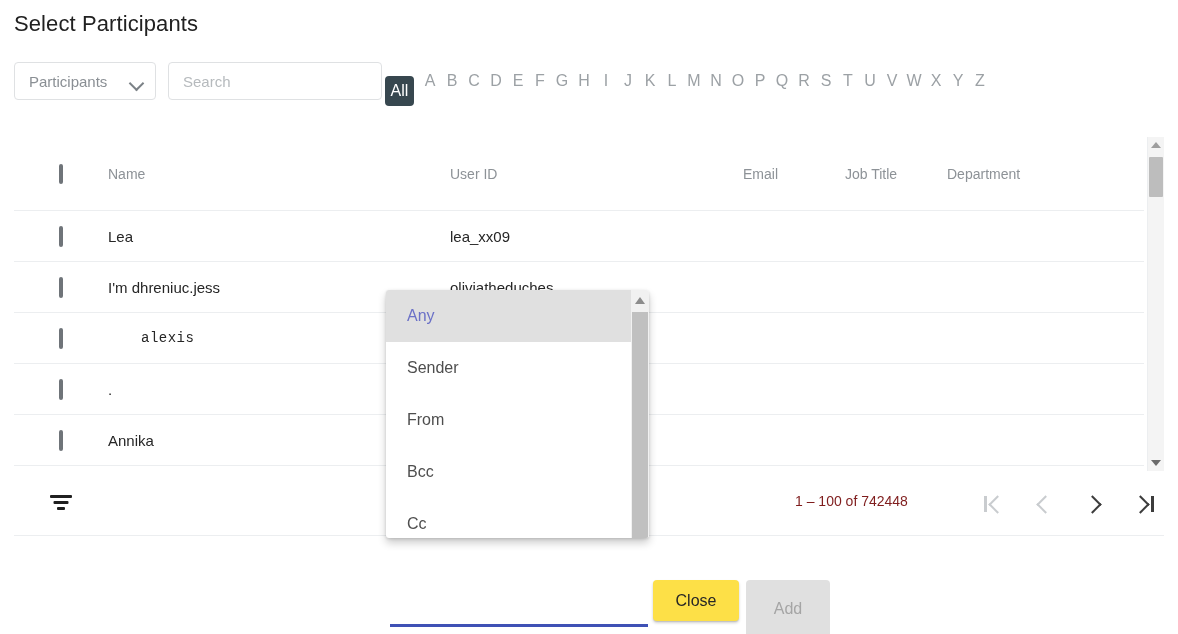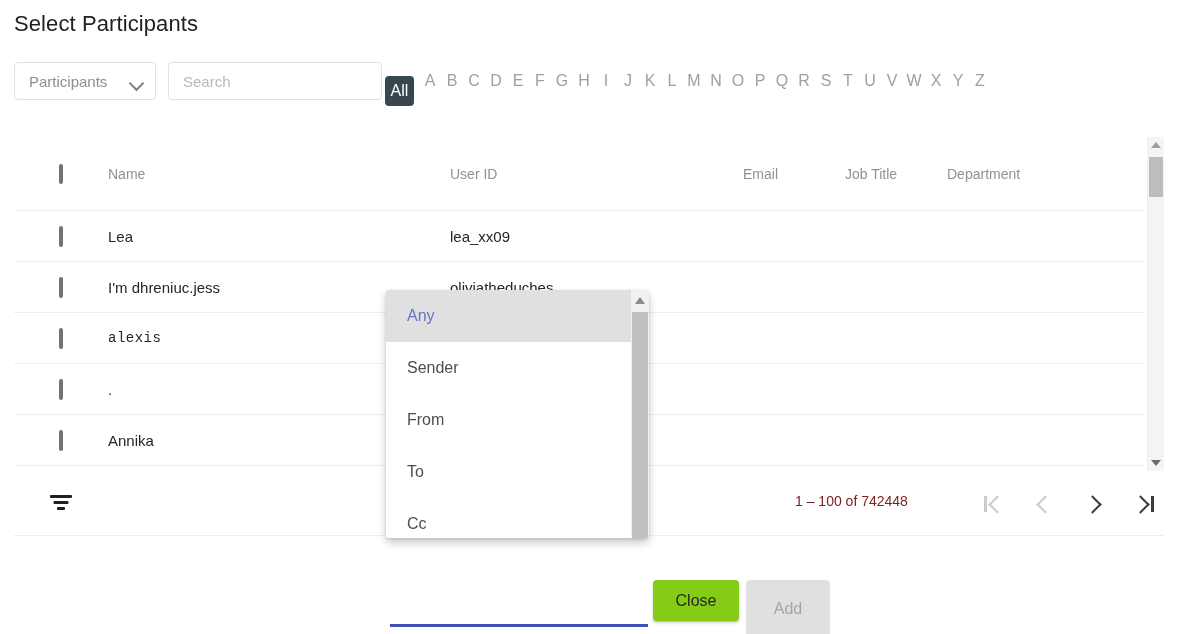--- a/index.html
+++ b/index.html
@@ -164,21 +164,21 @@
 
   .chk {
     width: 18px;
     height: 18px;
     border: 2px solid #6f7479;
     border-radius: 2px;
     box-sizing: border-box;
     margin-left: 45px;
     background: #fff;
   }
-  .mono { font-family: "Liberation Mono", monospace; font-size: 14px; letter-spacing: 0.5px; }
+  .mono { font-family: "Liberation Mono", monospace; font-size: 14px; letter-spacing: 0.5px; margin-left: 33px; }
 
   
   .tbl-scroll {
     position: absolute;
     right: 0;
     top: 0;
     width: 16px;
     height: 334px;
     background: #f4f4f4;
     border-left: 1px solid #eceef0;
@@ -275,21 +275,21 @@
   .pg-btn.enabled  { color: #3c3c3c; }
   .pg-inner { display: inline-flex; align-items: center; gap: 1px; }
 
   
   .btn-close {
     position: absolute;
     left: 653px;
     top: 580px;
     width: 86px;
     height: 41px;
-    background: #84cc16;
+    background: #fde047;
     border: none;
     border-radius: 4px;
     box-shadow: 0 2px 3px rgba(0,0,0,0.18), 0 1px 1px rgba(0,0,0,0.10);
     font-size: 16px;
     font-family: "Liberation Sans", sans-serif;
     color: #262626;
     cursor: pointer;
   }
   .btn-add {
     position: absolute;
@@ -594,23 +594,22 @@
 <div class="focus-underline"></div>
 
 <button class="btn-close">Close</button>
 <button class="btn-add">Add</button>
 
 <div class="dropdown">
   <div class="dd-list">
     <div class="dd-item selected">Any</div>
     <div class="dd-item">Sender</div>
     <div class="dd-item">From</div>
-    <div class="dd-item">To</div>
+    <div class="dd-item">Bcc</div>
     <div class="dd-item">Cc</div>
-    <div class="dd-item">Bcc</div>
   </div>
   <div class="dd-scroll">
     <div class="dsb-up">
         <span class="dd-arrow-up"></span>
       </div>
     <div class="dsb-thumb"></div>
     <div class="dsb-down">
         <span class="dd-arrow-down"></span>
       </div>
   </div>

